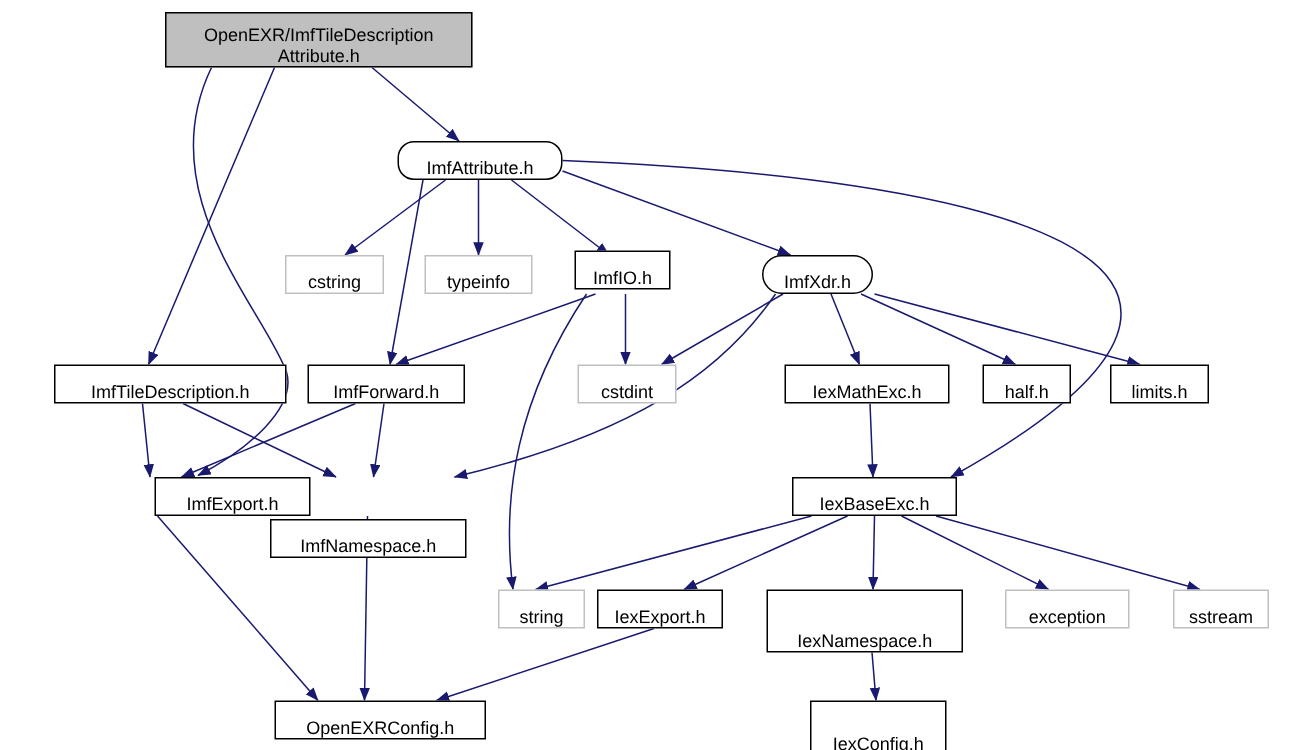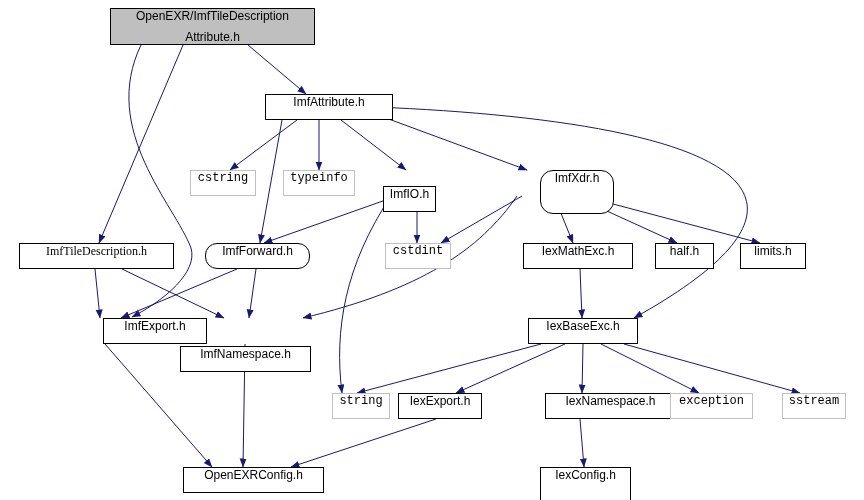--- a/index.html
+++ b/index.html
@@ -27,30 +27,29 @@
     position: absolute;
     box-sizing: border-box;
     background: #ffffff;
     border: 1px solid #000000;
     color: #000000;
     font-size: 12px;
     line-height: 14px;
     display: flex;
     flex-direction: column;
     align-items: center;
-    justify-content: space-between;
+    justify-content: flex-end;
     text-align: center;
     padding: 0 3px;
     white-space: nowrap;
   }
   .node.linked { cursor: pointer; }
   .node.external {
     border-color: #c0c0c0;
     cursor: default;
-    font-family: Liberation Mono, monospace;
   }
   .node.main {
     background: #bfbfbf;
     cursor: default;
   }
   .node span { display: block; }
 </style>
 </head>
 <body>
 
@@ -93,39 +92,39 @@
         <path d="M624,344 L800,393" fill="none" stroke="#191970" stroke-width="1" marker-end="url(#arrow)"></path>
         <path d="M580,419 L584,467" fill="none" stroke="#191970" stroke-width="1" marker-end="url(#arrow)"></path>
         <path d="M436,419 L291,467" fill="none" stroke="#191970" stroke-width="1" marker-end="url(#arrow)"></path>
       </g>
   </svg>
   <div id="nodes">
       <div class="node main" style="left: 110px; top: 8px; width: 205px; height: 37px;">
         <span>OpenEXR/ImfTileDescription</span>
         <span>Attribute.h</span>
       </div>
-      <div class="node linked" style="left: 265px; top: 94px; width: 128px; height: 26px;">
+      <div class="node linked" style="left: 265px; top: 94px; width: 110px; height: 26px; border-radius: 11px;">
         <span>ImfAttribute.h</span>
       </div>
       <div class="node external" style="left: 190px; top: 170px; width: 66px; height: 26px;">
         <span>cstring</span>
       </div>
       <div class="node external" style="left: 283px; top: 170px; width: 72px; height: 26px;">
         <span>typeinfo</span>
       </div>
-      <div class="node linked" style="left: 383px; top: 186px; width: 53px; height: 26px;">
+      <div class="node linked" style="left: 383px; top: 167px; width: 64px; height: 26px;">
         <span>ImfIO.h</span>
       </div>
-      <div class="node linked" style="left: 540px; top: 170px; width: 74px; height: 44px; border-radius: 13px;">
+      <div class="node linked" style="left: 508px; top: 170px; width: 74px; height: 26px; border-radius: 13px;">
         <span>ImfXdr.h</span>
       </div>
-      <div class="node linked" style="left: 19px; top: 243px; width: 155px; height: 26px; font-family: Liberation Serif, serif;">
+      <div class="node linked" style="left: 36px; top: 243px; width: 155px; height: 26px;">
         <span>ImfTileDescription.h</span>
       </div>
-      <div class="node linked" style="left: 205px; top: 243px; width: 105px; height: 26px; border-radius: 12px;">
+      <div class="node linked" style="left: 205px; top: 243px; width: 105px; height: 26px;">
         <span>ImfForward.h</span>
       </div>
       <div class="node external" style="left: 385px; top: 243px; width: 66px; height: 26px;">
         <span>cstdint</span>
       </div>
       <div class="node linked" style="left: 523px; top: 243px; width: 110px; height: 26px;">
         <span>IexMathExc.h</span>
       </div>
       <div class="node linked" style="left: 655px; top: 243px; width: 59px; height: 26px;">
         <span>half.h</span>
@@ -141,21 +140,21 @@
       </div>
       <div class="node linked" style="left: 528px; top: 318px; width: 110px; height: 26px;">
         <span>IexBaseExc.h</span>
       </div>
       <div class="node external" style="left: 315px; top: 393px; width: 58px; height: 26px; margin-left: 17px;">
         <span>string</span>
       </div>
       <div class="node linked" style="left: 398px; top: 393px; width: 84px; height: 26px;">
         <span>IexExport.h</span>
       </div>
-      <div class="node linked" style="left: 545px; top: 393px; width: 131px; height: 26px;">
+      <div class="node linked" style="left: 511px; top: 393px; width: 131px; height: 42px;">
         <span>IexNamespace.h</span>
       </div>
       <div class="node external" style="left: 670px; top: 393px; width: 83px; height: 26px;">
         <span>exception</span>
       </div>
       <div class="node external" style="left: 782px; top: 393px; width: 64px; height: 26px;">
         <span>sstream</span>
       </div>
       <div class="node linked" style="left: 171px; top: 467px; width: 141px; height: 26px; margin-left: 12px;">
         <span>OpenEXRConfig.h</span>

